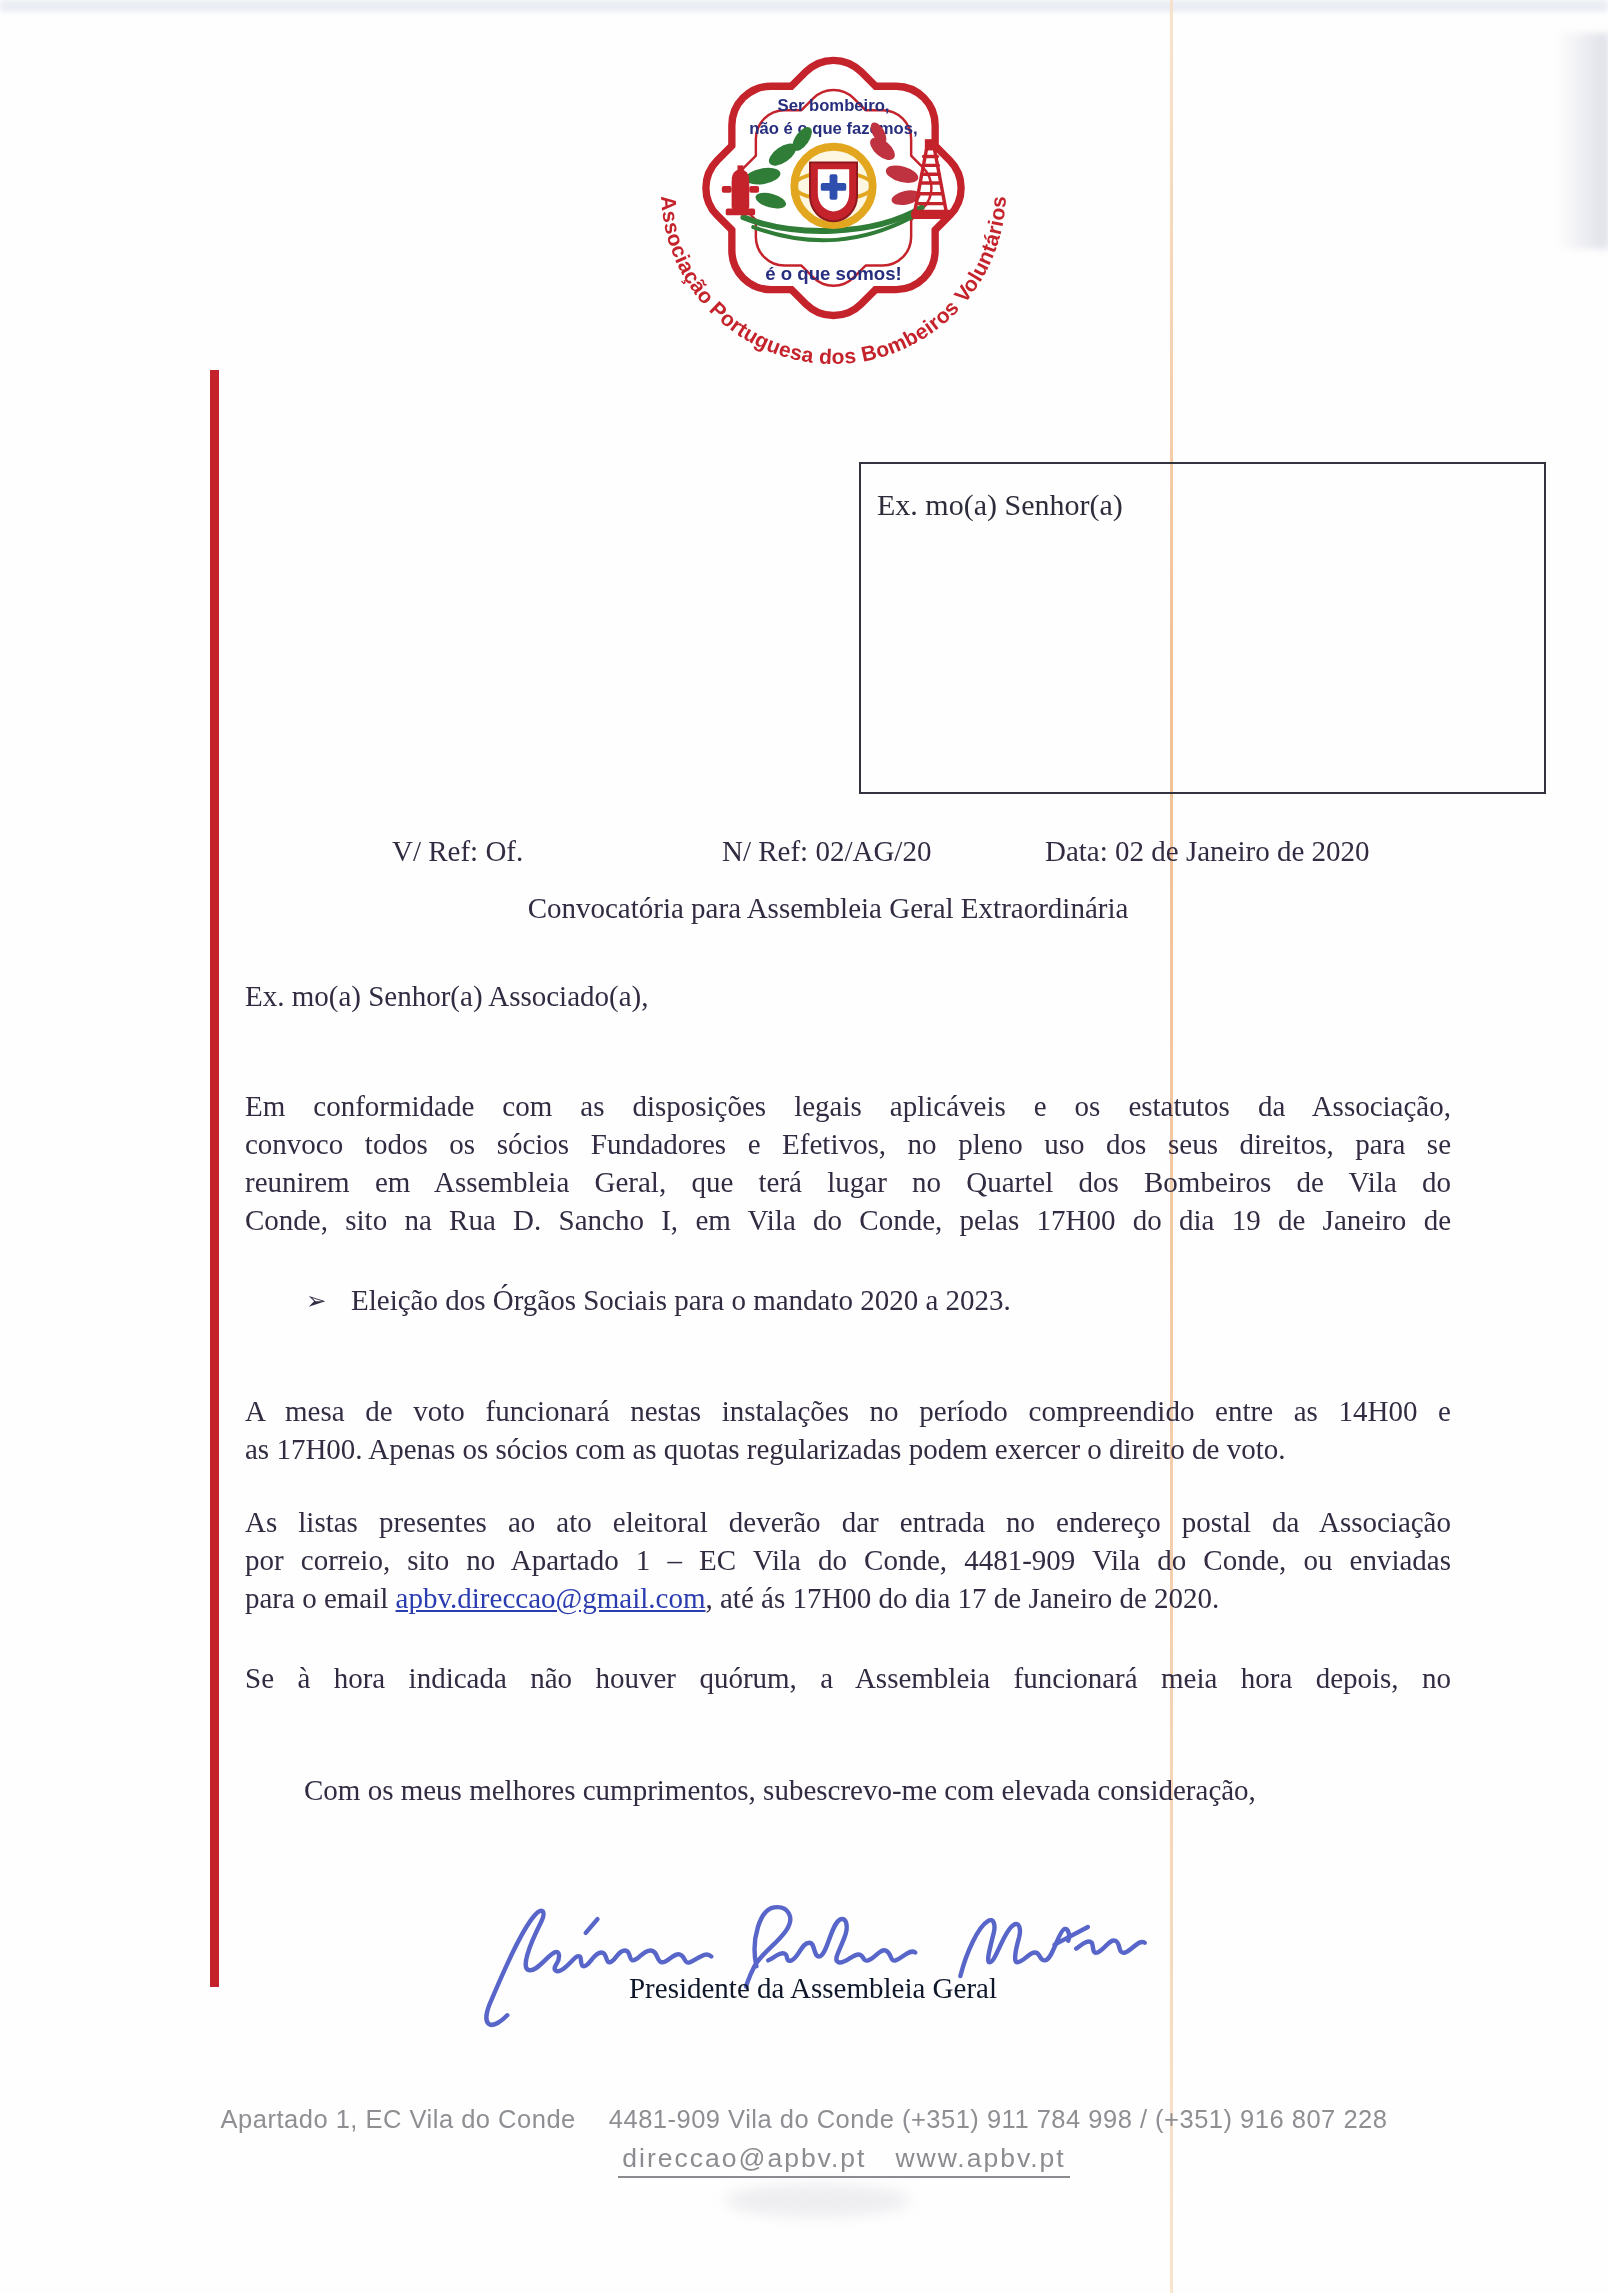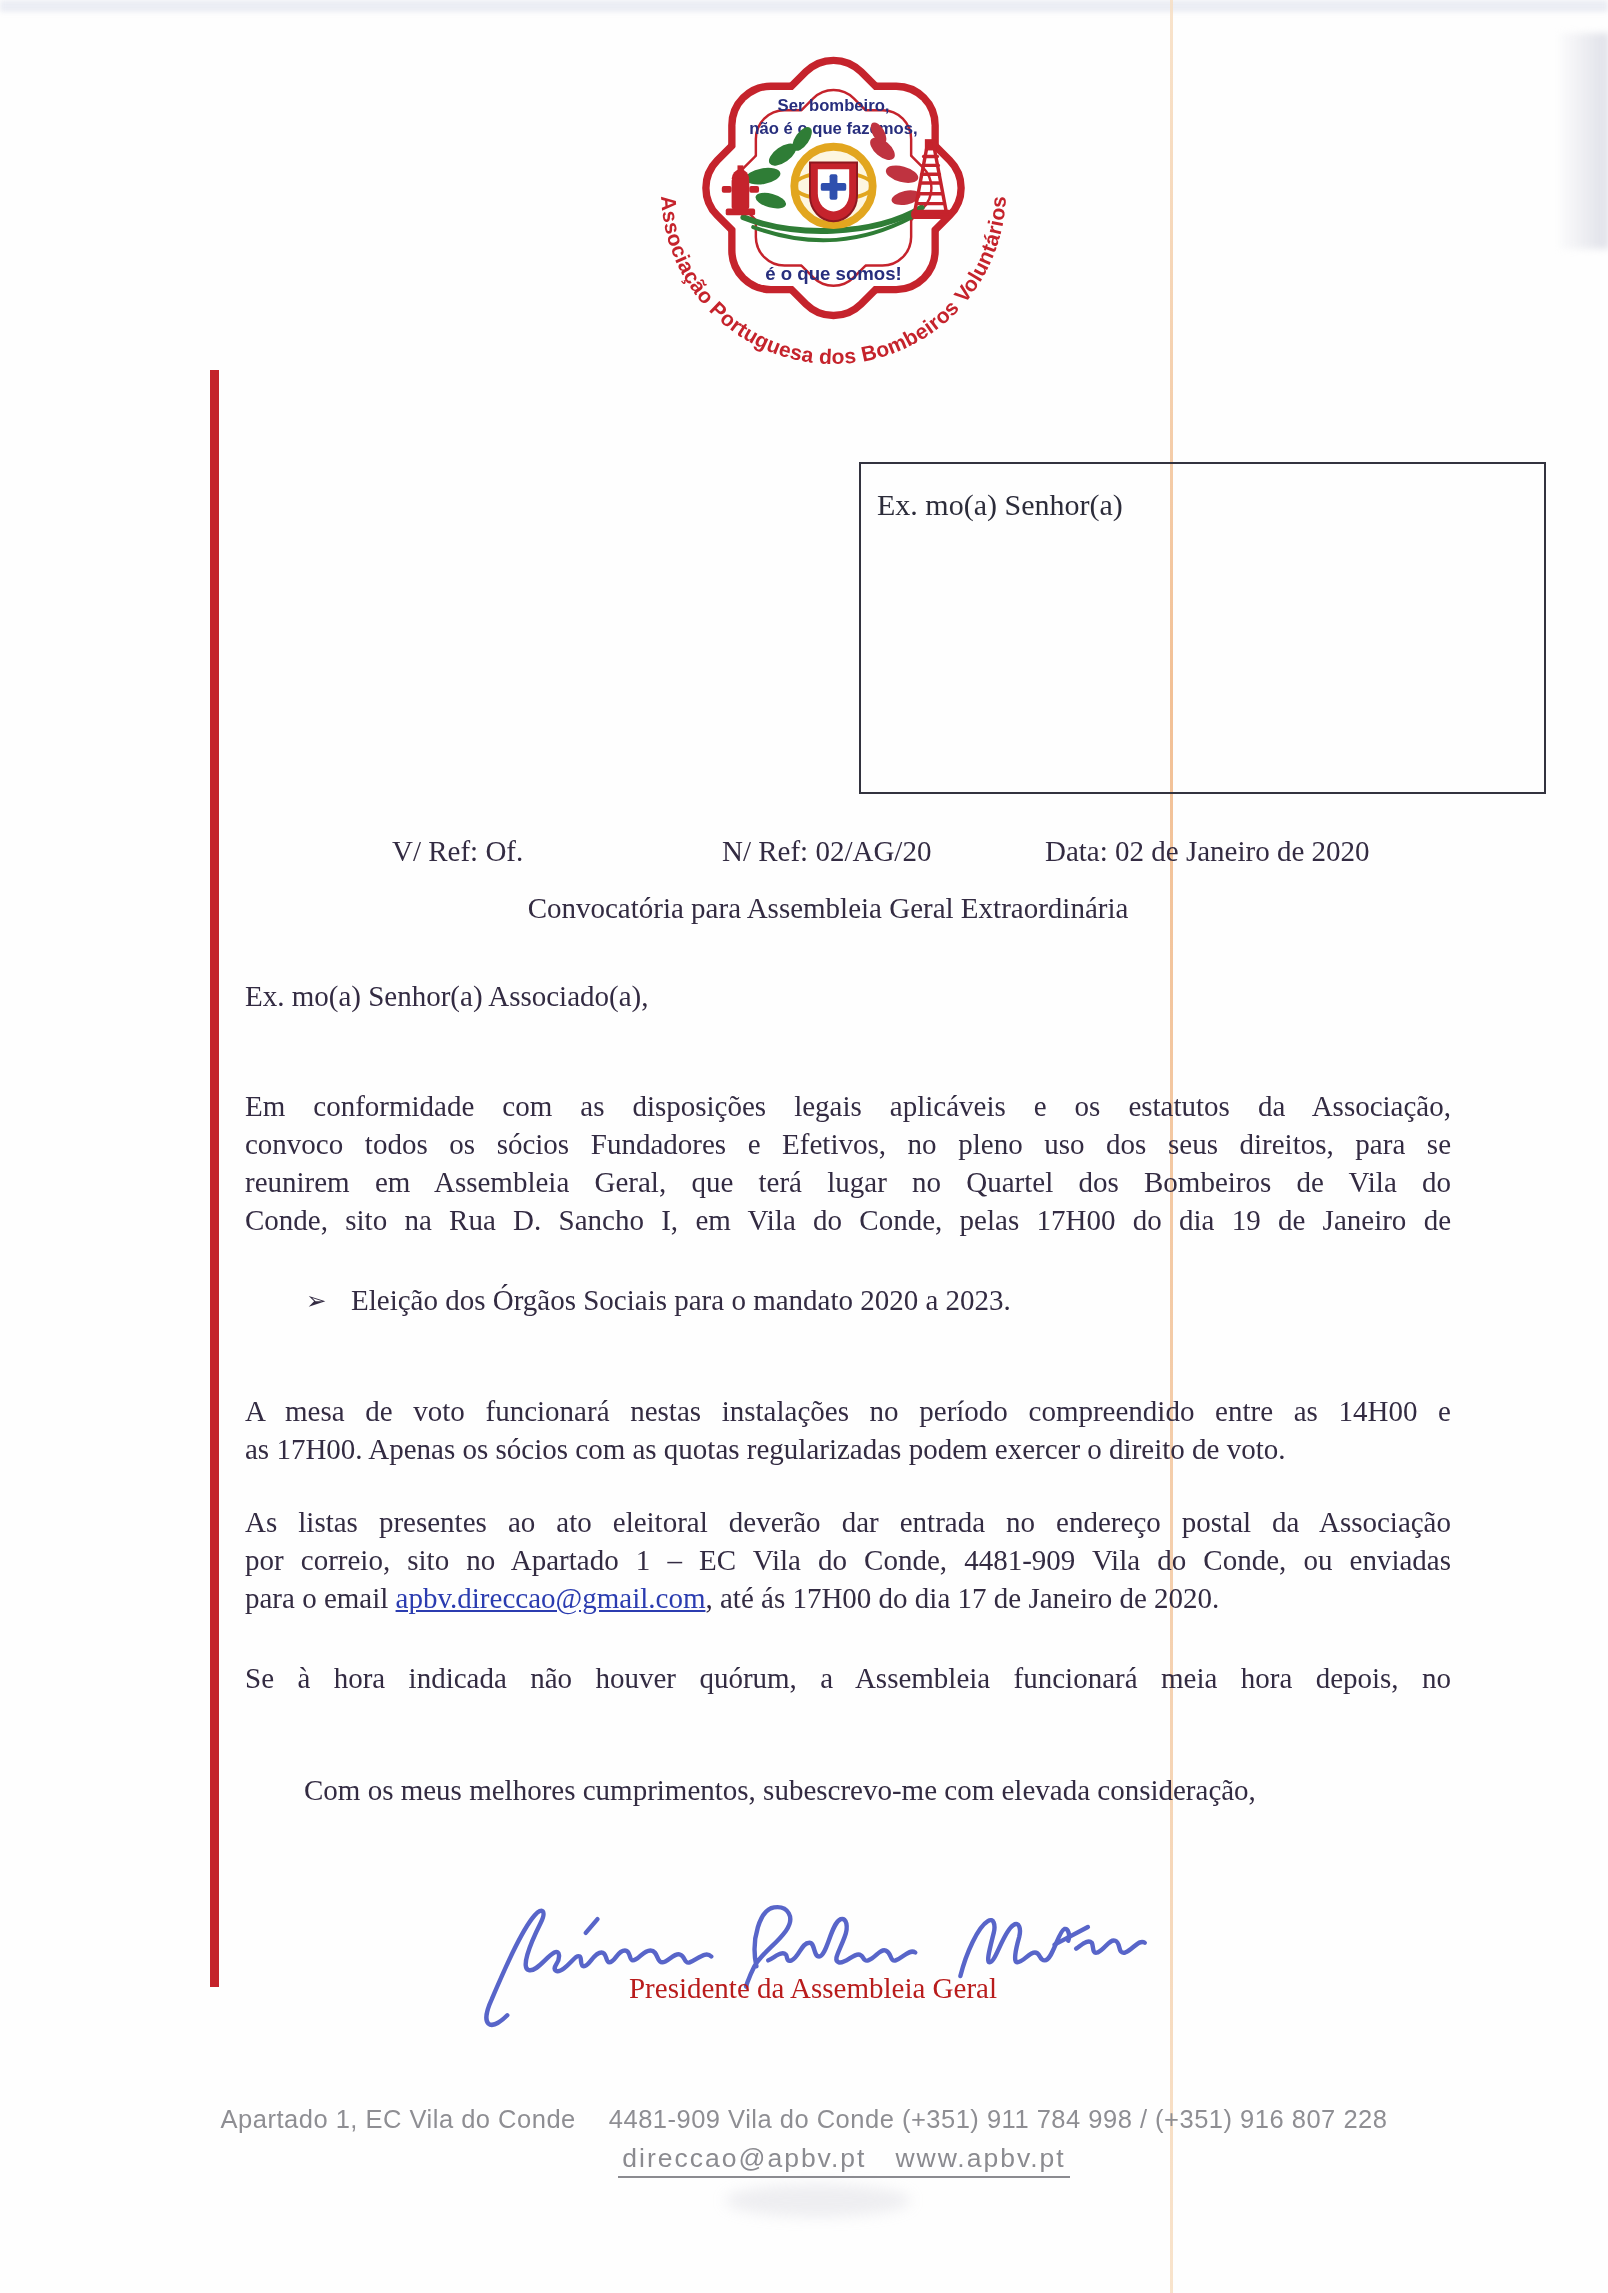--- a/index.html
+++ b/index.html
@@ -25,21 +25,21 @@
   
   .col{left:245px;width:1206px;font-size:29px;margin-top:32px;}
   .jline{height:38px;line-height:38px;text-align:justify;text-align-last:justify;white-space:nowrap;}
   .jline.last{text-align-last:left;}
   .bullet-row{left:245px;top:1280px;width:1206px;height:41px;line-height:41px;font-size:29px;}
   .bullet-marker{position:absolute;left:61px;top:0;font-family:"DejaVu Sans",sans-serif;font-size:24.5px;color:#332b42;}
   .bullet-text{position:absolute;left:106px;top:0;}
   .closing{left:245px;top:1774px;width:1206px;padding-left:59px;box-sizing:border-box;font-size:29px;}
   a.email-link{color:#2b3cb0;text-decoration:underline;cursor:pointer;}
   
-  .sig-role{left:225px;top:1972px;width:1176px;text-align:center;font-size:29px;color:#b91c1c;}
+  .sig-role{left:225px;top:1972px;width:1176px;text-align:center;font-size:29px;color:#0f172a;}
   
   .footer{left:0;top:2105px;width:1608px;text-align:center;color:#8e8e93;
           font-family:"Liberation Sans",sans-serif;font-size:25.5px;letter-spacing:0.5px;}
   .footer .gap{display:inline-block;width:33px;}
   .footer-links{left:0;top:2143px;width:1608px;text-align:center;font-family:"Liberation Sans",sans-serif;
                 font-size:26.5px;letter-spacing:2px;color:#8b8b90;padding-left:40px;}
   .footer-links .linkwrap{display:inline-block;border-bottom:2px solid #8b8b90;padding:0 3.9px 2px 3.9px;}
   .footer-links a{color:#8b8b90;text-decoration:none;cursor:pointer;}
   .footer-links .lgap{display:inline-block;width:29px;}
 </style>

